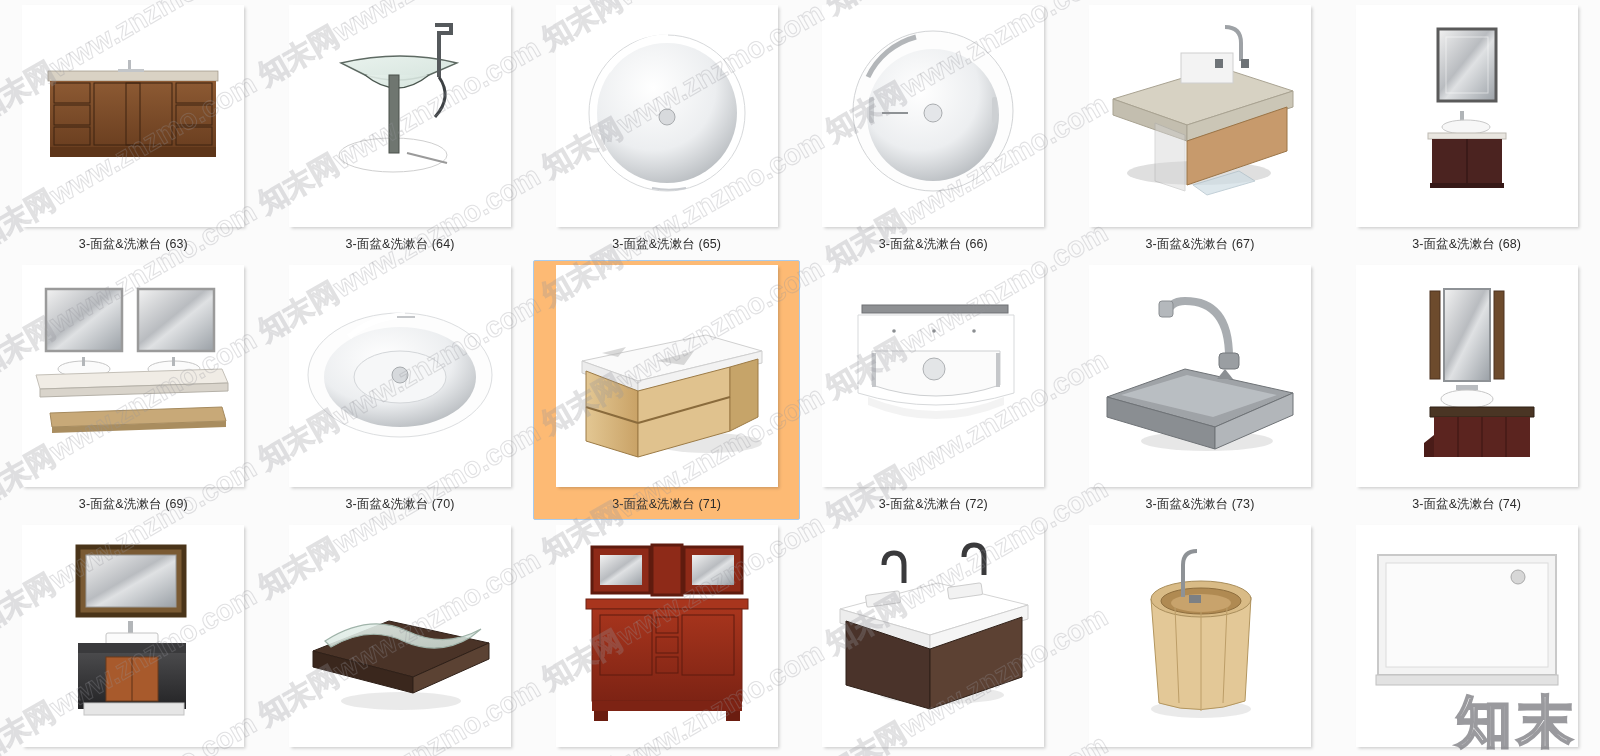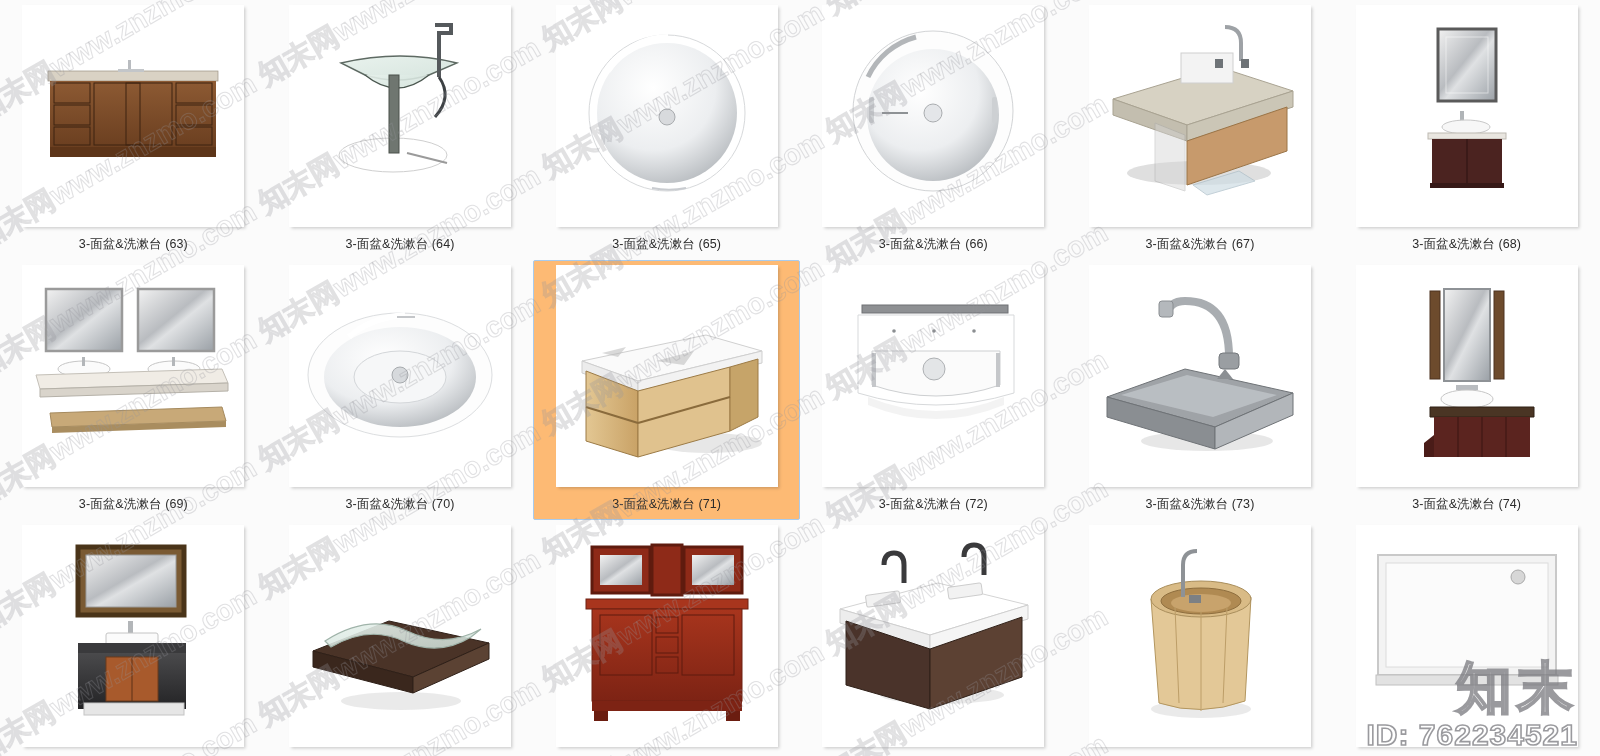--- a/index.html
+++ b/index.html
@@ -1084,14 +1084,13 @@
     <div class="wmrow" style="left: -600px; top: 1064px;">知末网www.znzmo.com   知末网www.znzmo.com   知末网www.znzmo.com   知末网www.znzmo.com   知末网www.znzmo.com   知末网www.znzmo.com</div>
     <div class="wmrow" style="left: -600px; top: 1192px;">知末网www.znzmo.com   知末网www.znzmo.com   知末网www.znzmo.com   知末网www.znzmo.com   知末网www.znzmo.com   知末网www.znzmo.com</div>
     <div class="wmrow" style="left: -600px; top: 1320px;">知末网www.znzmo.com   知末网www.znzmo.com   知末网www.znzmo.com   知末网www.znzmo.com   知末网www.znzmo.com   知末网www.znzmo.com</div>
     <div class="wmrow" style="left: -600px; top: 1448px;">知末网www.znzmo.com   知末网www.znzmo.com   知末网www.znzmo.com   知末网www.znzmo.com   知末网www.znzmo.com   知末网www.znzmo.com</div>
     <div class="wmrow" style="left: -600px; top: 1576px;">知末网www.znzmo.com   知末网www.znzmo.com   知末网www.znzmo.com   知末网www.znzmo.com   知末网www.znzmo.com   知末网www.znzmo.com</div>
     <div class="wmrow" style="left: -600px; top: 1704px;">知末网www.znzmo.com   知末网www.znzmo.com   知末网www.znzmo.com   知末网www.znzmo.com   知末网www.znzmo.com   知末网www.znzmo.com</div>
   </div>
 
 <div id="idoverlay">
   <div class="logo">知末</div>
-  <div class="idtext">ID: 762234521</div>
 </div>
 
 </body></html>

